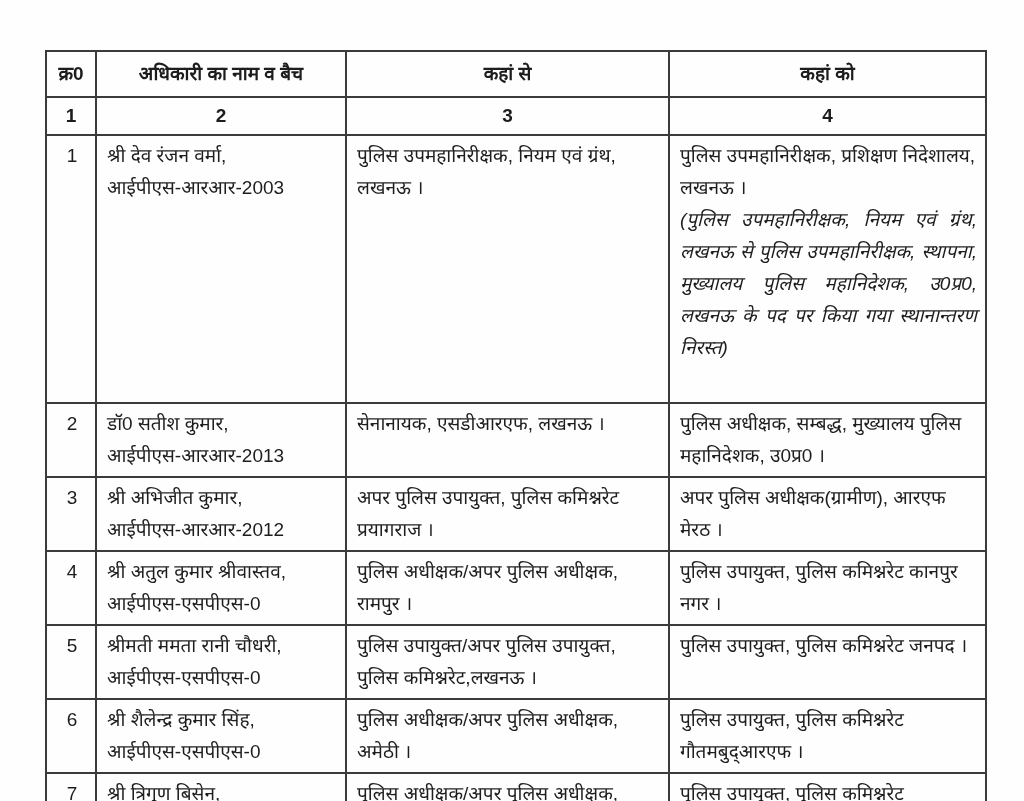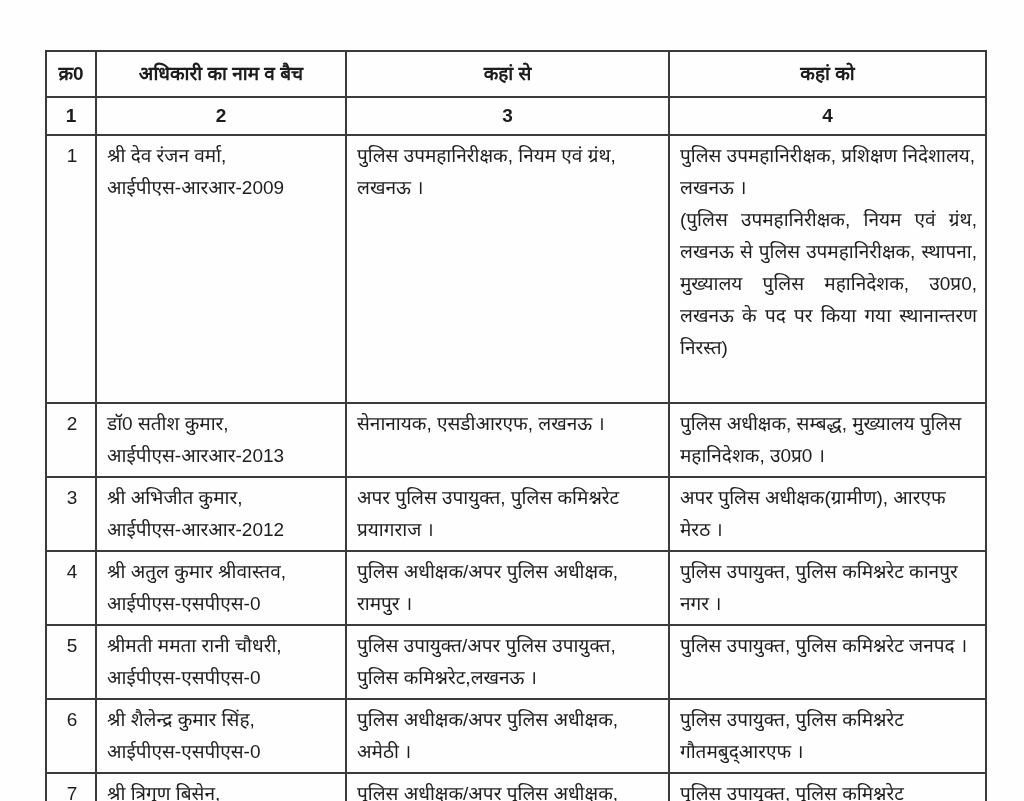--- a/index.html
+++ b/index.html
@@ -53,20 +53,21 @@
     text-align: center;
     padding-left: 4px;
     padding-right: 4px;
   }
   tr.r1 td { height: 268px; }
   tr.r2 td { height: 66px; }
   tr.r3 td, tr.r4 td, tr.r5 td, tr.r6 td, tr.r7 td { height: 65px; }
   .to-note {
     text-align: justify;
     text-align-last: left;
+    font-style: italic;
   }
 </style>
 </head>
 <body>
 
 <div class="page">
   <table class="transfer">
     <colgroup>
       <col class="c-sno">
         <col class="c-name">
@@ -84,21 +85,21 @@
         <td>1</td>
         <td>2</td>
         <td>3</td>
         <td>4</td>
       </tr>
 
       <tr class="r1">
         <td class="sno">1</td>
         <td>
           <div>श्री देव रंजन वर्मा,</div>
-          <div>आईपीएस-आरआर-2009</div>
+          <div>आईपीएस-आरआर-2003</div>
         </td>
         <td>पुलिस उपमहानिरीक्षक, नियम एवं ग्रंथ, लखनऊ ।</td>
         <td>
           <div>पुलिस उपमहानिरीक्षक, प्रशिक्षण निदेशालय, लखनऊ ।</div>
           <div class="to-note">(पुलिस उपमहानिरीक्षक, नियम एवं ग्रंथ, लखनऊ से पुलिस उपमहानिरीक्षक, स्थापना, मुख्यालय पुलिस महानिदेशक, उ0प्र0, लखनऊ के पद पर किया गया स्थानान्तरण निरस्त)</div>
         </td>
       </tr>
 
       <tr class="r2">
         <td class="sno">2</td>

